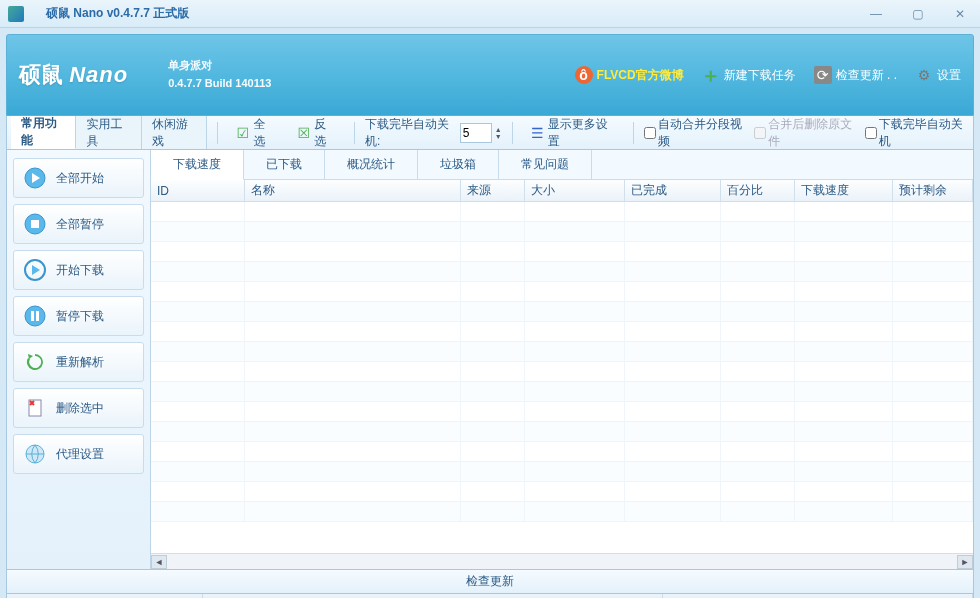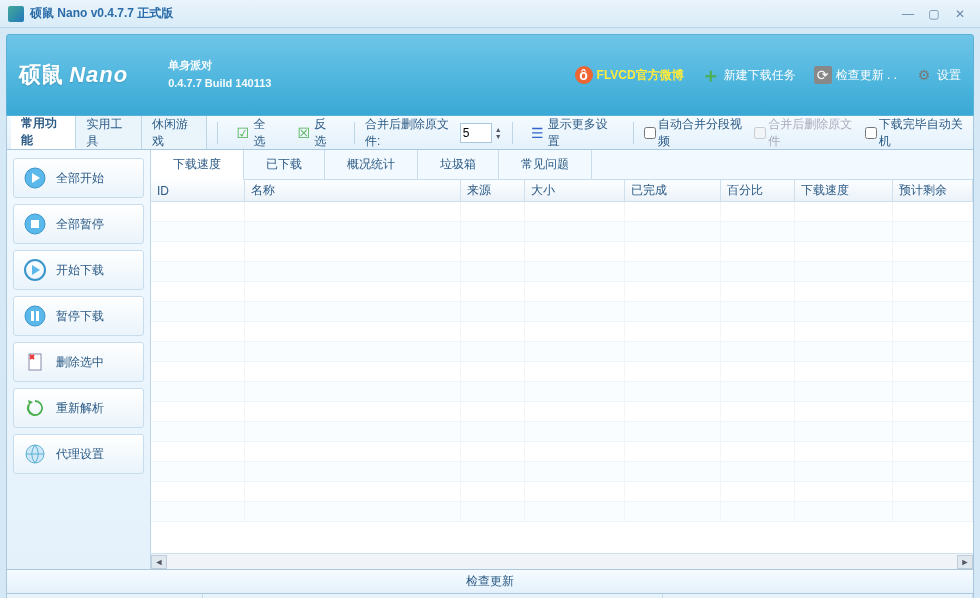--- a/index.html
+++ b/index.html
@@ -1,18 +1,18 @@
 <!DOCTYPE html>
 <html><head>
 <meta charset="utf-8">
 <style>
 * { margin: 0; padding: 0; box-sizing: border-box; font-family: "Microsoft YaHei", SimSun, sans-serif; }
 body { background: #d4e8f5; width: 980px; height: 598px; overflow: hidden; font-size: 12px; }
 
-.titlebar { height: 28px; background: linear-gradient(#eaf4fb, #d8ecf8); display: flex; align-items: center; padding: 0 8px; border-bottom: 1px solid #b8d4e8; }
+.titlebar { height: 28px; background: linear-gradient(#eaf4fb, #d8ecf8); display: flex; align-items: center; padding: 0 8px; border-bottom: 1px solid #b8d4e8; gap: 16px; }
 .titlebar .app-icon { width: 16px; height: 16px; background: linear-gradient(135deg,#4a9,#27b); border-radius: 2px; margin-right: 6px; }
 .titlebar .title { color: #2b6ca8; font-weight: bold; flex: 1; }
 .titlebar .winbtn { width: 24px; height: 18px; margin-left: 2px; color: #6b8aa8; display: flex; align-items: center; justify-content: center; cursor: pointer; }
 
 .outer { padding: 6px; height: 570px; }
 .banner { height: 82px; background: linear-gradient(#6ec5e8, #4db5dd 60%, #3aa8d5); border: 1px solid #5bb0d5; border-radius: 3px 3px 0 0; display: flex; align-items: center; padding: 0 12px; color: #fff; position: relative; }
 .banner .logo-block { display: flex; flex-direction: column; }
 .banner .logo { font-size: 22px; font-weight: bold; text-shadow: 0 1px 2px rgba(0,0,0,.15); }
 .banner .logo .nano { font-style: italic; letter-spacing: 1px; }
 .banner .meta { margin-left: 40px; font-size: 11px; line-height: 1.6; opacity: .95; font-weight: bold; }
@@ -111,21 +111,21 @@
     <div class="tbtn">
       <span class="ico" style="color:#4caf50;">☑</span>
       <span>全选</span>
     </div>
     <div class="tbtn">
       <span class="ico" style="color:#4caf50;">☒</span>
       <span>反选</span>
     </div>
     <div class="sep"></div>
     <label>
-      <span>合并后删除原文件:</span>
+      <span>下载完毕自动关机:</span>
       <input type="number" value="5" style="">
       <span style="display:inline-flex;flex-direction:column;font-size:7px;line-height:7px;color:#556;">▲<span>▼</span></span>
     </label>
     <div class="sep"></div>
     <div class="tbtn">
       <span class="ico" style="color:#36c;">☰</span>
       <span>显示更多设置</span>
     </div>
     <div class="sep"></div>
     <label class="chk">
@@ -177,34 +177,34 @@
               <circle cx="11" cy="11" r="10" fill="#5bb8ea" stroke="#3a95cc"></circle>
               <rect x="7" y="6" width="3" height="10" fill="#fff"></rect>
               <rect x="12" y="6" width="3" height="10" fill="#fff"></rect>
             </svg>
           </span>
           <span>暂停下载</span>
         </div>
         <div class="sb-item">
           <span class="ico">
             <svg width="22" height="22" viewBox="0 0 22 22">
+              <path d="M11 3a8 8 0 1 1-7 4l2 1a6 6 0 1 0 5-3V3z" fill="#4caf50"></path>
+              <path d="M4 3l1 5 4-3z" fill="#4caf50"></path>
+            </svg>
+          </span>
+          <span>重新解析</span>
+        </div>
+        <div class="sb-item">
+          <span class="ico">
+            <svg width="22" height="22" viewBox="0 0 22 22">
               <rect x="5" y="3" width="12" height="16" fill="#fff" stroke="#88a"></rect>
               <path d="M6 4l4 4m0-4l-4 4" stroke="#e33" stroke-width="2"></path>
             </svg>
           </span>
           <span>删除选中</span>
-        </div>
-        <div class="sb-item">
-          <span class="ico">
-            <svg width="22" height="22" viewBox="0 0 22 22">
-              <path d="M11 3a8 8 0 1 1-7 4l2 1a6 6 0 1 0 5-3V3z" fill="#4caf50"></path>
-              <path d="M4 3l1 5 4-3z" fill="#4caf50"></path>
-            </svg>
-          </span>
-          <span>重新解析</span>
         </div>
         <div class="sb-item">
           <span class="ico">
             <svg width="22" height="22" viewBox="0 0 22 22">
               <circle cx="11" cy="11" r="9" fill="#cfe8f8" stroke="#5bb0d5"></circle>
               <path d="M2 11h18M11 2a14 14 0 0 1 0 18a14 14 0 0 1 0-18" fill="none" stroke="#5bb0d5"></path>
             </svg>
           </span>
           <span>代理设置</span>
         </div>

